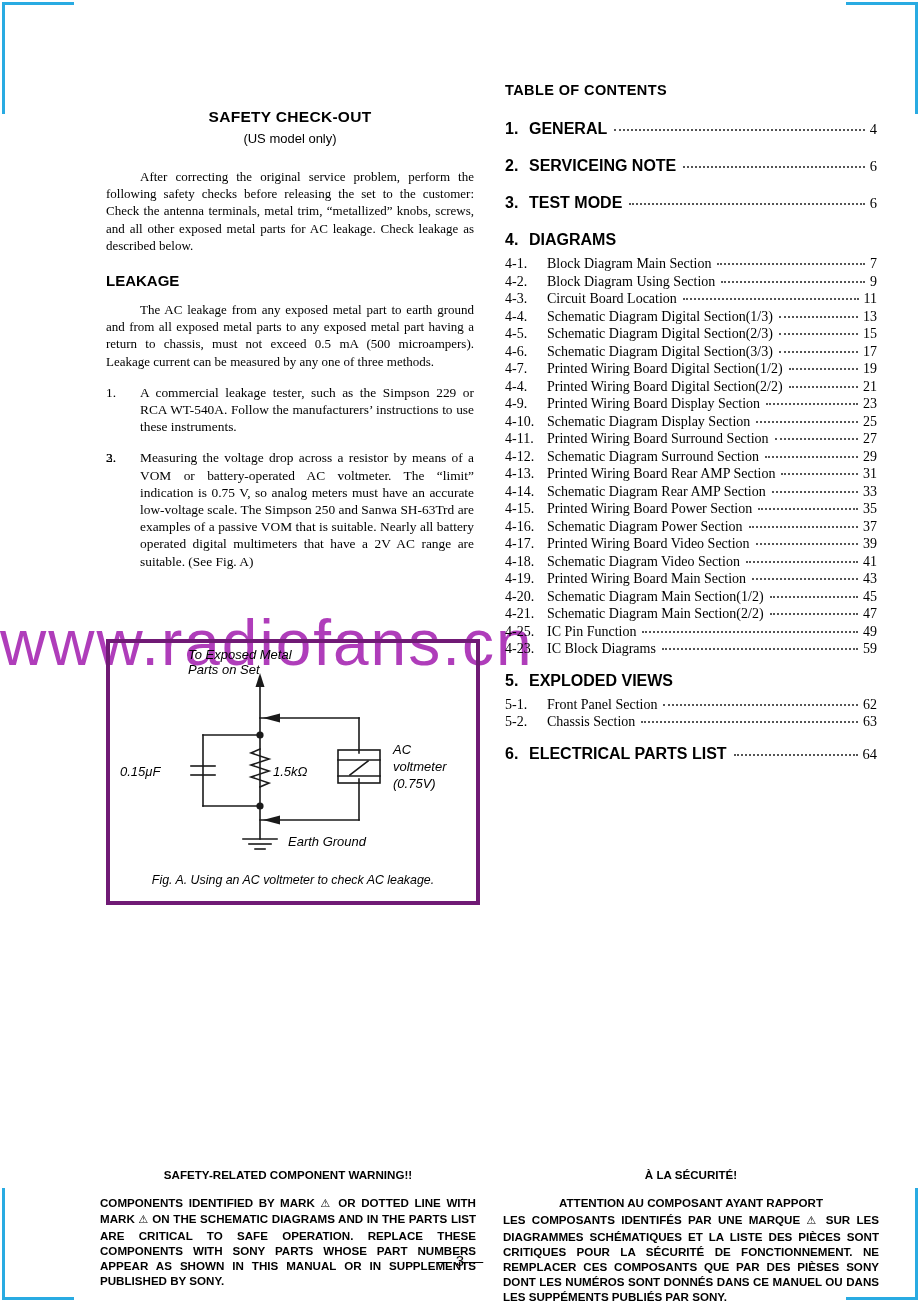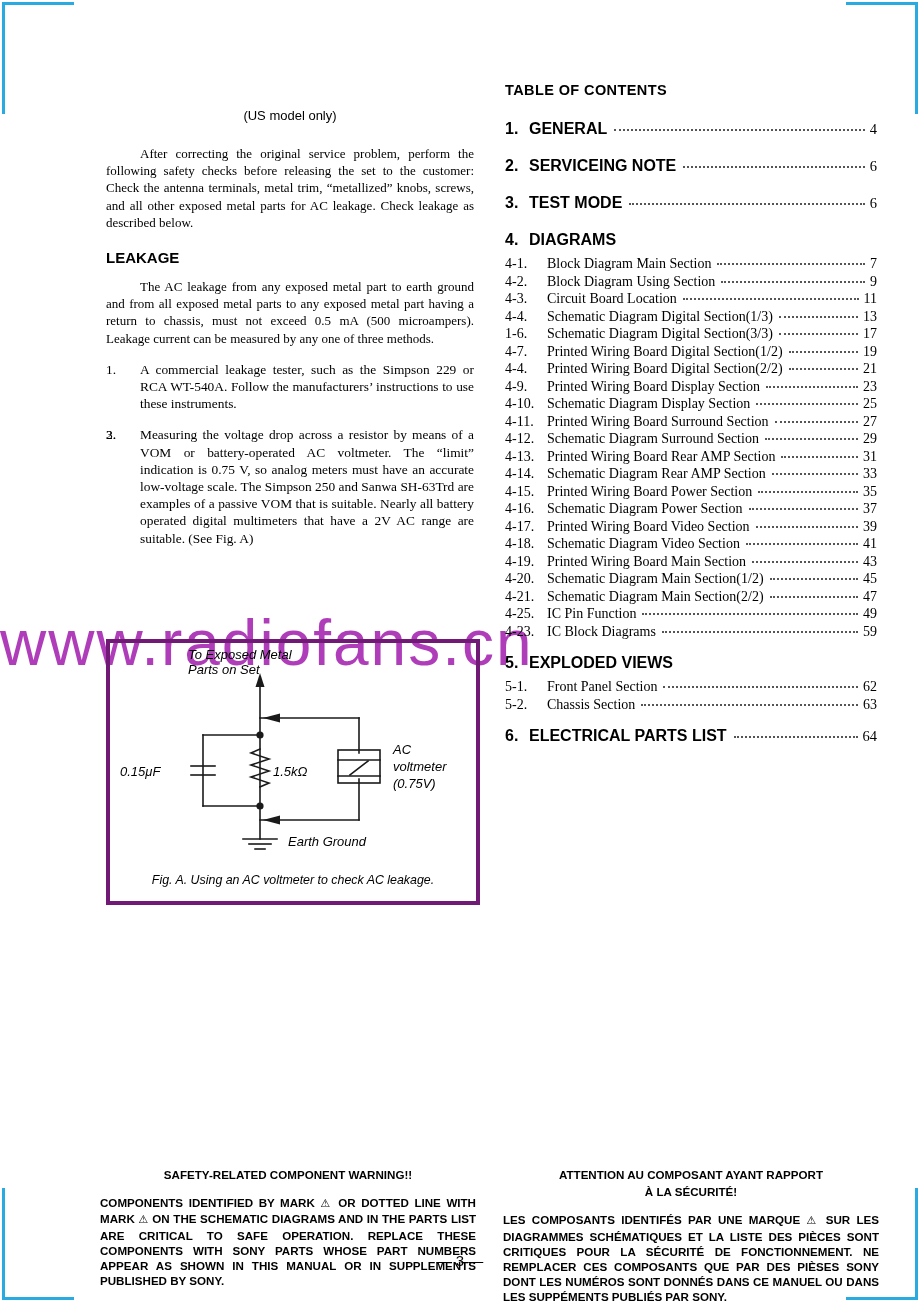--- a/index.html
+++ b/index.html
@@ -245,20 +245,21 @@
     <div class="v"></div>
   </div>
 <div class="crop-mark cm-br">
     <div class="h"></div>
     <div class="v"></div>
   </div>
 
 <div class="watermark">www.radiofans.cn</div>
 
 <div class="col-left">
+  <h1 class="sc-title">SAFETY  CHECK-OUT</h1>
   <div class="sc-sub">(US model only)</div>
   <p class="body-p">After correcting the original service problem, perform the following safety checks before releasing the set to the customer: Check the antenna terminals, metal trim, “metallized” knobs, screws, and all other exposed metal parts for AC leakage. Check leakage as described below.</p>
   <h2 class="sec-head">LEAKAGE</h2>
   <p class="body-p">The AC leakage from any exposed metal part to earth ground and from all exposed metal parts to any exposed metal part having a return to chassis, must not exceed 0.5 mA (500 microampers). Leakage current can be measured by any one of three methods.</p>
   <ol class="methods">
     <li>
       <span class="num">1.</span><span>A commercial leakage tester, such as the Simpson 229 or RCA WT-540A. Follow the manufacturers’ instructions to use these instruments.</span>
     </li>
     <li>
       <span class="num">2.</span>
@@ -370,21 +371,27 @@
         <span class="dots"></span>
         <span class="spage">11</span>
       </div>
       <div class="toc-sub">
         <span class="snum">4-4.</span>
         <span class="slabel">Schematic Diagram   Digital Section(1/3)</span>
         <span class="dots"></span>
         <span class="spage">13</span>
       </div>
       <div class="toc-sub">
-        <span class="snum">1-6.</span>
+        <span class="snum">4-5.</span>
+        <span class="slabel">Schematic Diagram   Digital Section(2/3)</span>
+        <span class="dots"></span>
+        <span class="spage">15</span>
+      </div>
+      <div class="toc-sub">
+        <span class="snum">4-6.</span>
         <span class="slabel">Schematic Diagram   Digital Section(3/3)</span>
         <span class="dots"></span>
         <span class="spage">17</span>
       </div>
       <div class="toc-sub">
         <span class="snum">4-7.</span>
         <span class="slabel">Printed Wiring Board   Digital Section(1/2)</span>
         <span class="dots"></span>
         <span class="spage">19</span>
       </div>
@@ -517,18 +524,18 @@
     <span class="mpage">64</span>
   </div>
 </div>
 
 <div class="warn warn-left">
   <div class="warn-head">SAFETY-RELATED COMPONENT WARNING!!</div>
   <div class="warn-body"><span>COMPONENTS IDENTIFIED BY MARK </span><span class="tri">⚠</span><span> OR DOTTED LINE WITH MARK </span><span class="tri">⚠</span><span> ON THE SCHEMATIC DIAGRAMS AND IN THE PARTS LIST ARE CRITICAL TO SAFE OPERATION. REPLACE THESE COMPONENTS WITH SONY PARTS WHOSE PART NUMBERS APPEAR AS SHOWN IN THIS MANUAL OR IN SUPPLEMENTS PUBLISHED BY SONY.</span></div>
 </div>
 
 <div class="warn warn-right">
+  <div class="warn-head">À LA SÉCURITÉ!</div>
   <div class="warn-head tight">ATTENTION AU COMPOSANT AYANT RAPPORT</div>
-  <div class="warn-head">À LA SÉCURITÉ!</div>
   <div class="warn-body"><span>LES COMPOSANTS IDENTIFÉS PAR UNE MARQUE </span><span class="tri">⚠</span><span> SUR LES DIAGRAMMES SCHÉMATIQUES ET LA LISTE DES PIÈCES SONT CRITIQUES POUR LA SÉCURITÉ DE FONCTIONNEMENT. NE REMPLACER CES COMPOSANTS QUE PAR DES PIÈSES SONY DONT LES NUMÉROS SONT DONNÉS DANS CE MANUEL OU DANS LES SUPPÉMENTS PUBLIÉS PAR SONY.</span></div>
 </div>
 
 <div class="page-num">— 3 —</div>
 
 </body></html>

